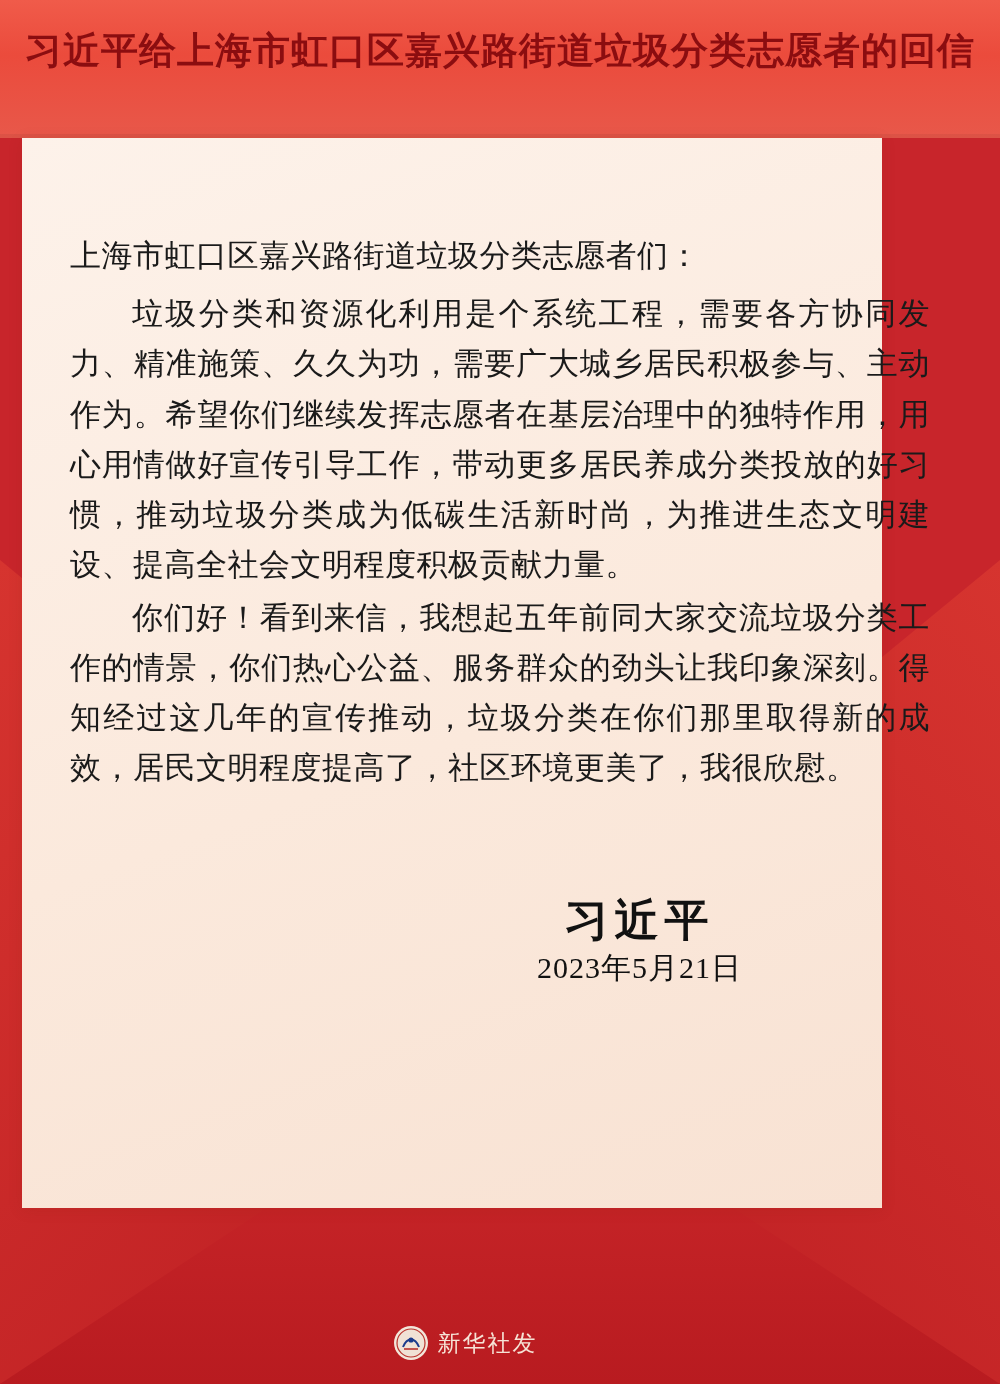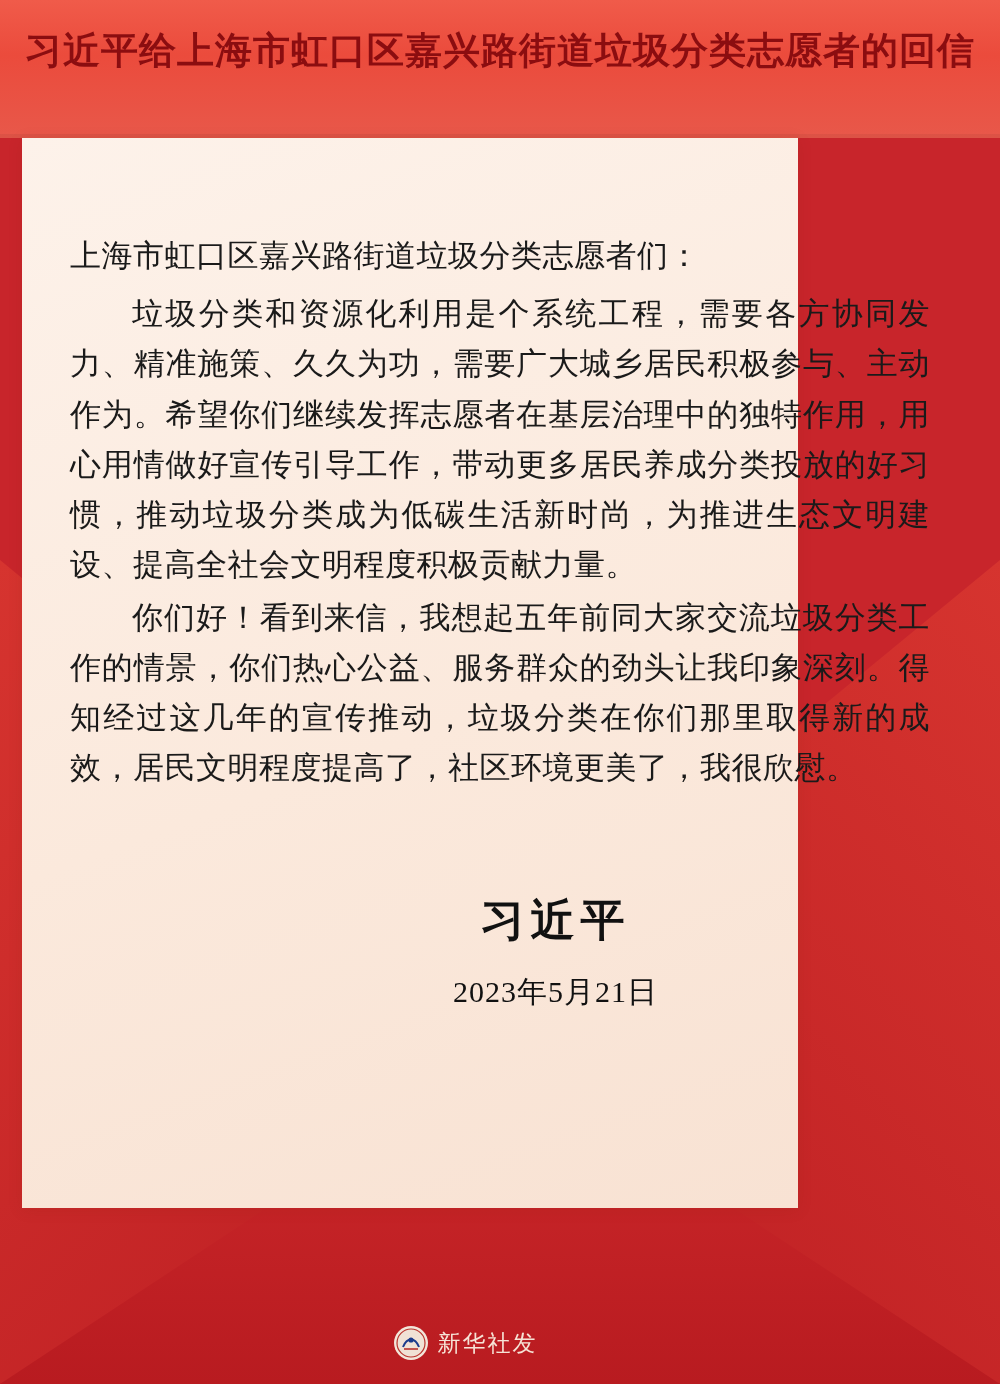--- a/index.html
+++ b/index.html
@@ -101,21 +101,21 @@
     text-align: center;
     padding: 0 20px;
     box-sizing: border-box;
   }
 
   
   .paper {
     position: absolute;
     left: 22px;
     top: 138px;
-    width: 776px;
+    width: 860px;
     height: 1070px;
     background: linear-gradient(160deg, #fdf2ea 0%, #fbe9dc 55%, #f8e2d3 100%);
     box-shadow: 0 2px 14px rgba(120, 30, 20, 0.12);
   }
 
   .letter-body {
     position: absolute;
     left: 48px;
     top: 92px;
     width: 860px;
@@ -145,21 +145,21 @@
   }
   .signature-name {
     font-family: "DejaVu Serif", "Liberation Serif", serif;
     font-size: 44px;
     font-weight: bold;
     letter-spacing: 6px;
     color: #111;
     line-height: 1;
   }
   .signature-date {
-    margin-top: 30px;
+    margin-top: 6px;
     font-family: "Liberation Serif", "DejaVu Serif", serif;
     font-size: 30px;
     color: #111;
     letter-spacing: 1px;
   }
 
   
   .footer-credit {
     position: absolute;
     left: 0;

